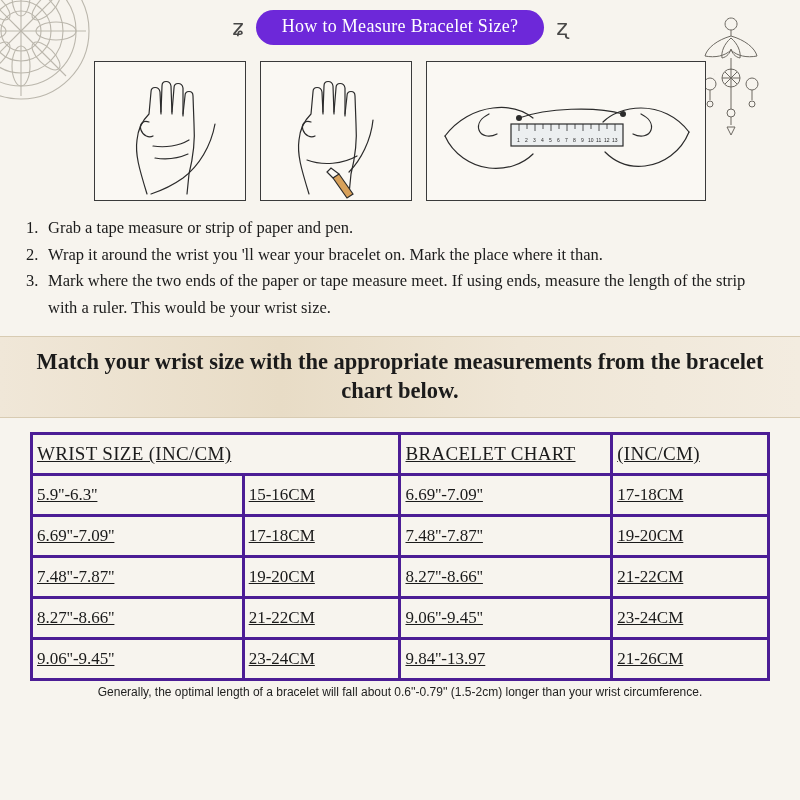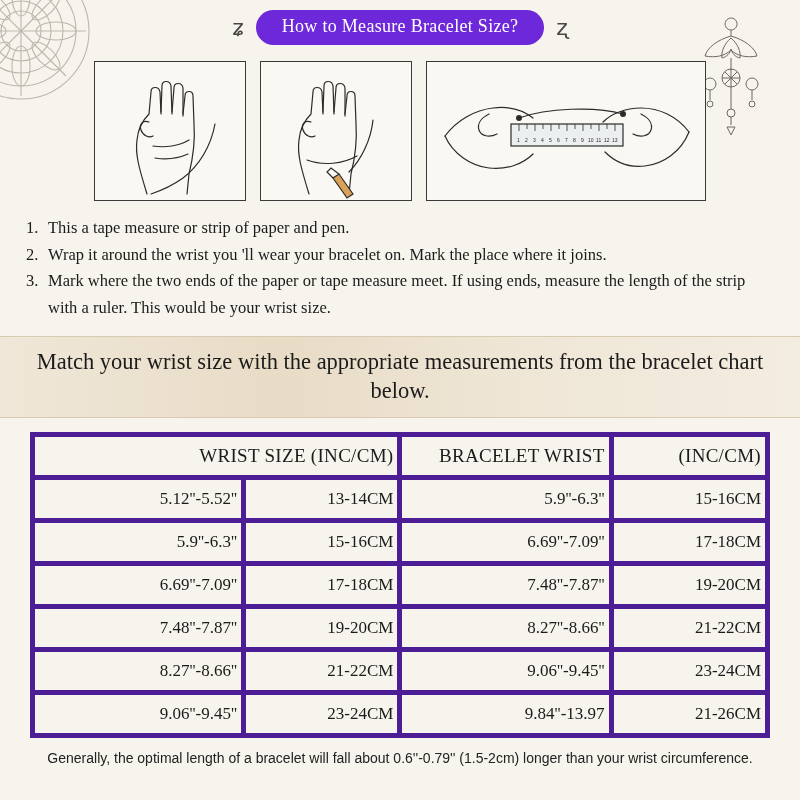--- a/index.html
+++ b/index.html
@@ -108,49 +108,51 @@
   
   .banner {
     margin-top: 14px;
     padding: 10px 30px 12px 30px;
     text-align: center;
     font-size: 22.5px;
     line-height: 1.3;
     background: linear-gradient(to right, #f0e7d8 0%, #e8dcc6 35%, #efe6d6 65%, #f3ece0 100%);
     border-top: 1px solid #d8cbb2;
     border-bottom: 1px solid #d8cbb2;
+    font-weight: bold;
   }
 
   
   table {
     border-collapse: collapse;
     width: 740px;
     margin: 14px auto 0 auto;
     font-size: 17px;
   }
   th, td {
-    border: 5px solid #4c1d95;
-    text-align: right;
+    border: 3px solid #4c1d95;
+    text-align: left;
     padding: 6px 4px;
     font-weight: normal;
     font-family: "Liberation Serif", serif;
+    text-decoration: underline;
   }
   thead th { font-size: 19px; padding: 8px 4px; letter-spacing: 0.3px; }
   td { height: 26px; }
   .col-a { width: 27%; }
   .col-b { width: 20%; }
   .col-c { width: 27%; }
   .col-d { width: 20%; }
 
   
   .footnote {
     text-align: center;
     font-family: "Liberation Sans", sans-serif;
-    font-size: 14px;
-    margin-top: 12px;
+    font-size: 12px;
+    margin-top: 4px;
     color: #222;
   }
 </style>
 </head>
 <body>
 
 <div class="page">
 
   <svg class="mandala" viewBox="0 0 150 150">
     <g fill="none" stroke="#8a8577" stroke-width="1.1">
@@ -284,49 +286,43 @@
         </g>
         <circle cx="92" cy="56" r="3" fill="#2b2b2b"></circle>
         <circle cx="196" cy="52" r="3" fill="#2b2b2b"></circle>
       </svg>
     </div>
   </div>
 
   <div class="steps">
     <div class="step">
       <span class="num">1.</span>
-      <span class="txt">This a tape measure or strip of paper and pen.</span>
+      <span class="txt">Grab a tape measure or strip of paper and pen.</span>
     </div>
     <div class="step">
       <span class="num">2.</span>
-      <span class="txt">Wrap it around the wrist you 'll wear your bracelet on. Mark the place where it joins.</span>
+      <span class="txt">Wrap it around the wrist you 'll wear your bracelet on. Mark the place where it than.</span>
     </div>
     <div class="step">
       <span class="num">3.</span>
       <span class="txt">Mark where the two ends of the paper or tape measure meet. If using ends, measure the length of the strip with a ruler. This would be your wrist size.</span>
     </div>
   </div>
 
   <div class="banner">Match your wrist size with the appropriate measurements from the bracelet chart below.</div>
 
   <table>
     <thead>
       <tr>
         <th class="col-a" colspan="2">WRIST SIZE (INC/CM)</th>
-        <th class="col-c">BRACELET WRIST</th>
+        <th class="col-c">BRACELET CHART</th>
         <th class="col-d">(INC/CM)</th>
       </tr>
     </thead>
     <tbody>
-      <tr>
-        <td class="col-a">5.12''-5.52''</td>
-        <td class="col-b">13-14CM</td>
-        <td class="col-c">5.9''-6.3''</td>
-        <td class="col-d">15-16CM</td>
-      </tr>
       <tr>
         <td class="col-a">5.9''-6.3''</td>
         <td class="col-b">15-16CM</td>
         <td class="col-c">6.69''-7.09''</td>
         <td class="col-d">17-18CM</td>
       </tr>
       <tr>
         <td class="col-a">6.69''-7.09''</td>
         <td class="col-b">17-18CM</td>
         <td class="col-c">7.48''-7.87''</td>

